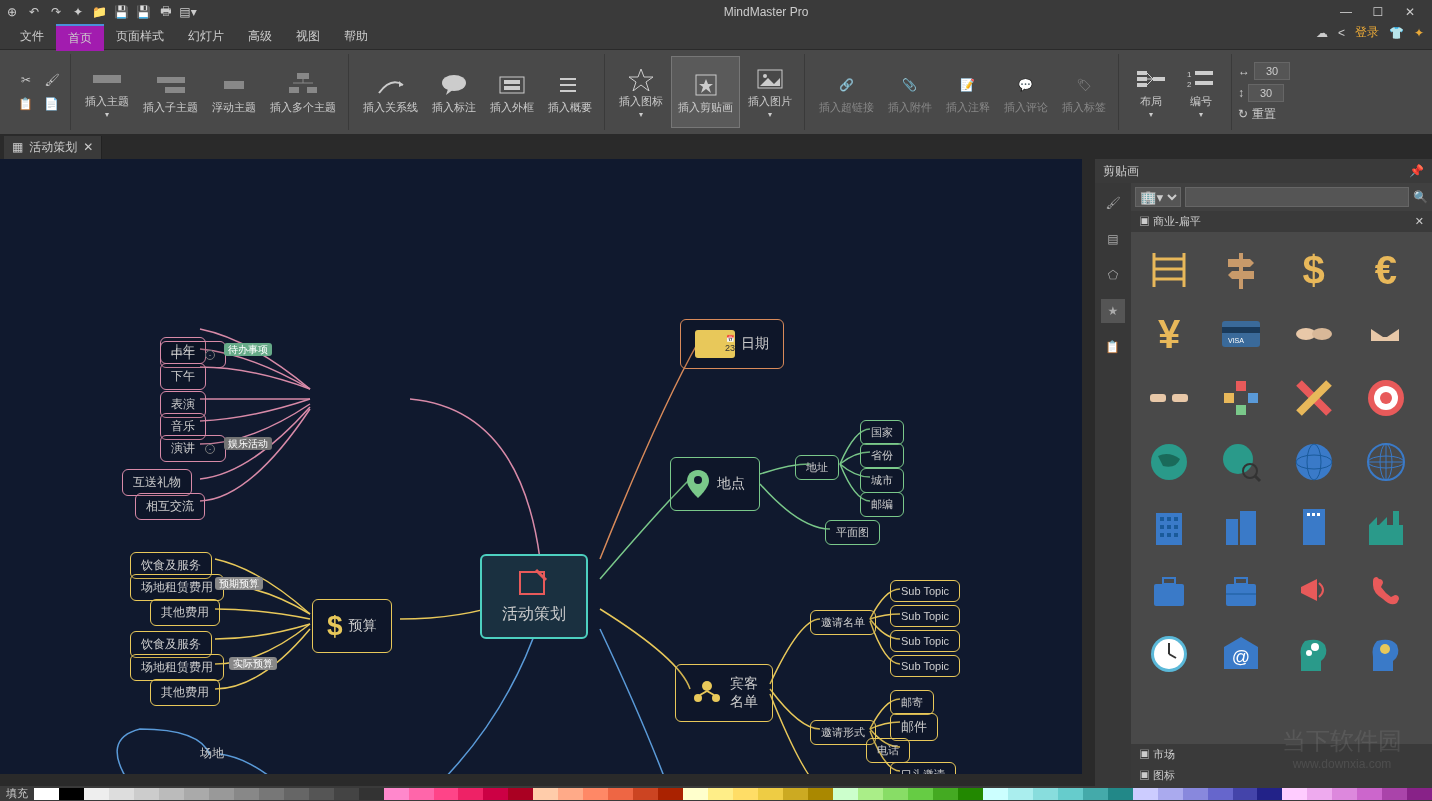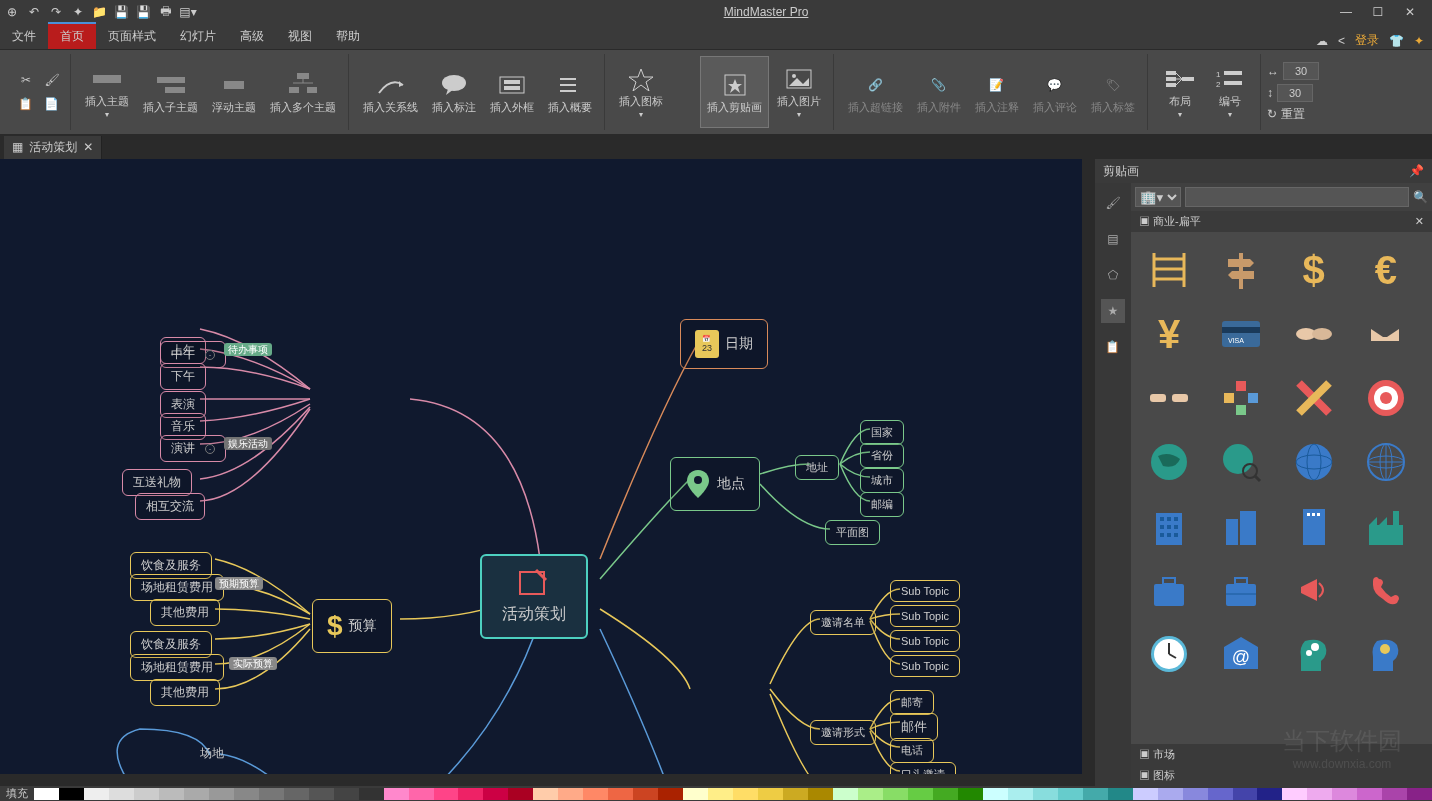--- a/index.html
+++ b/index.html
@@ -2,36 +2,36 @@
 <html><head>
 <meta charset="utf-8">
 <style>
 * { margin: 0; padding: 0; box-sizing: border-box; font-family: "Microsoft YaHei", Arial, sans-serif; }
 body { background: #3a3a3a; color: #ccc; font-size: 12px; overflow: hidden; width: 1432px; height: 801px; }
 
 
 .titlebar { height: 24px; background: #3a3a3a; display: flex; align-items: center; padding: 0 4px; }
 .titlebar .qat { display: flex; gap: 6px; align-items: center; }
 .titlebar .qat-icon { width: 16px; height: 16px; display: flex; align-items: center; justify-content: center; color: #ccc; cursor: pointer; }
-.titlebar .title { flex: 1; text-align: center; color: #ccc; font-size: 12px; text-decoration: underline; }
+.titlebar .title { flex: 1; text-align: center; color: #ccc; font-size: 12px; }
 .titlebar .win-controls { display: flex; gap: 12px; padding-right: 8px; }
 .titlebar .win-btn { width: 20px; height: 16px; display: flex; align-items: center; justify-content: center; cursor: pointer; color: #ccc; }
 
 
-.menubar { height: 26px; background: #3a3a3a; display: flex; align-items: flex-end; border-bottom: 1px solid #2a2a2a; }
+.menubar { height: 26px; background: #3a3a3a; display: flex; align-items: flex-start; border-bottom: 1px solid #2a2a2a; padding-left: 8px; }
 .menubar .menu-item { padding: 4px 12px; color: #ccc; cursor: pointer; }
-.menubar .menu-item.active { background: #b91c1c; border-top: 2px solid #4a90d9; }
+.menubar .menu-item.active { background: #a21caf; border-top: 2px solid #4a90d9; }
 .menubar .right-icons { margin-left: auto; display: flex; gap: 10px; padding-right: 8px; align-items: center; }
 .menubar .login { color: #e8a838; }
 
 
 .ribbon { height: 85px; background: #494949; display: flex; align-items: center; padding: 4px 8px; gap: 2px; border-bottom: 1px solid #2a2a2a; }
 .ribbon-group { display: flex; align-items: center; gap: 2px; border-right: 1px solid #3a3a3a; padding: 0 6px; height: 100%; }
 .ribbon-btn { display: flex; flex-direction: column; align-items: center; justify-content: center; padding: 4px 6px; cursor: pointer; min-width: 48px; height: 72px; gap: 2px; }
-.ribbon-btn.active { background: #5a5a5a; border: 1px solid #777; margin-left: 29px; }
+.ribbon-btn.active { background: #5a5a5a; border: 1px solid #777; }
 .ribbon-btn .ricon { width: 32px; height: 28px; display: flex; align-items: center; justify-content: center; }
 .ribbon-btn .rlabel { font-size: 11px; color: #ccc; text-align: center; line-height: 1.1; }
 .ribbon-small { display: flex; flex-direction: column; gap: 2px; justify-content: center; }
 .ribbon-small-btn { width: 24px; height: 22px; display: flex; align-items: center; justify-content: center; cursor: pointer; }
 .ribbon-spacing { display: flex; flex-direction: column; gap: 4px; justify-content: center; padding: 0 4px; }
 .ribbon-spacing-row { display: flex; align-items: center; gap: 4px; }
 .ribbon-spacing-row input { width: 36px; height: 18px; background: #555; border: 1px solid #666; color: #ccc; text-align: center; font-size: 11px; }
 
 
 .tabbar { height: 24px; background: #2a2a2a; display: flex; align-items: center; padding-left: 4px; }
@@ -373,21 +373,21 @@
 
     <div class="node central" style="left:480px;top:395px;border-color:#4dd0c0">
       <svg width="36" height="30">
           <rect x="4" y="4" width="24" height="22" stroke="#e85a5a" fill="none" stroke-width="2"></rect>
           <line x1="20" y1="2" x2="30" y2="12" stroke="#e85a5a" stroke-width="3"></line>
         </svg>
       <span>活动策划</span>
     </div>
 
     <div class="node big" style="left:680px;top:160px;border-color:#d88a5a">
-      <div style="background:#e8c85a;width:24px;height:28px;border-radius:3px;display:flex;flex-direction:column;align-items:center;justify-content:center;font-size:9px;color:#333">
+      <div style="background:#e8c85a;width:40px;height:28px;border-radius:3px;display:flex;flex-direction:column;align-items:flex-end;justify-content:center;font-size:9px;color:#333">
           <div style="font-size:7px">📅</div>
           <div>23</div>
         </div>
       <span>日期</span>
     </div>
 
     <div class="node" style="left:160px;top:178px;border-color:#d88aa8">
         <span>上午</span>
       </div>
     <div class="node" style="left:160px;top:182px;border-color:#d88aa8">
@@ -465,20 +465,31 @@
     <div class="node" style="left:860px;top:309px;border-color:#7ac88a;font-size:11px">
         <span>城市</span>
       </div>
     <div class="node" style="left:860px;top:333px;border-color:#7ac88a;font-size:11px">
         <span>邮编</span>
       </div>
     <div class="node" style="left:825px;top:361px;border-color:#7ac88a;font-size:11px">
         <span>平面图</span>
       </div>
 
+    <div class="node big" style="left:675px;top:505px;border-color:#e8c85a">
+      <svg width="34" height="30">
+          <circle cx="17" cy="8" r="5" fill="#e8c85a"></circle>
+          <circle cx="8" cy="20" r="4" fill="#e8c85a"></circle>
+          <circle cx="26" cy="20" r="4" fill="#e8c85a"></circle>
+          <line x1="17" y1="13" x2="10" y2="17" stroke="#e8c85a" stroke-width="2"></line>
+          <line x1="17" y1="13" x2="24" y2="17" stroke="#e8c85a" stroke-width="2"></line>
+        </svg>
+      <span style="white-space:pre-line">宾客
+名单</span>
+    </div>
     <div class="node" style="left:810px;top:451px;border-color:#e8c85a;font-size:11px">
         <span>邀请名单</span>
       </div>
     <div class="node" style="left:890px;top:421px;border-color:#e8c85a;font-size:11px">
         <span>Sub Topic</span>
       </div>
     <div class="node" style="left:890px;top:446px;border-color:#e8c85a;font-size:11px">
         <span>Sub Topic</span>
       </div>
     <div class="node" style="left:890px;top:471px;border-color:#e8c85a;font-size:11px">
@@ -489,21 +500,21 @@
       </div>
     <div class="node" style="left:810px;top:561px;border-color:#e8c85a;font-size:11px">
         <span>邀请形式</span>
       </div>
     <div class="node" style="left:890px;top:531px;border-color:#e8c85a;font-size:11px">
         <span>邮寄</span>
       </div>
     <div class="node" style="left:890px;top:554px;border-color:#e8c85a;font-size:13px">
         <span>邮件</span>
       </div>
-    <div class="node" style="left:890px;top:579px;border-color:#e8c85a;font-size:11px">
+    <div class="node" style="left:866px;top:579px;border-color:#e8c85a;font-size:11px">
         <span>电话</span>
       </div>
     <div class="node" style="left:890px;top:603px;border-color:#e8c85a;font-size:11px">
         <span>口头邀请</span>
       </div>
     <div class="node" style="left:822px;top:626px;border-color:#e8c85a;font-size:11px"></div>
 
     <div class="canvas-scroll-h"></div>
     <div class="canvas-scroll-v"></div>
   </div>

